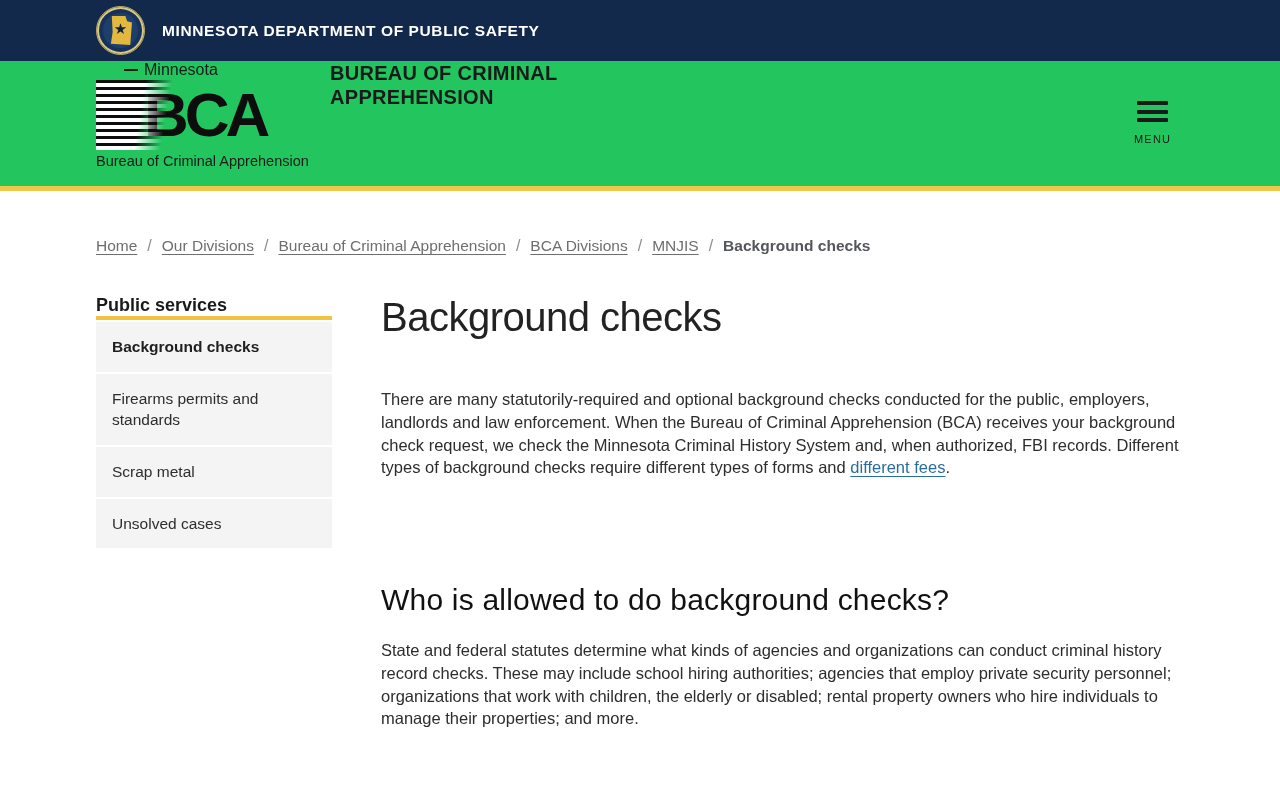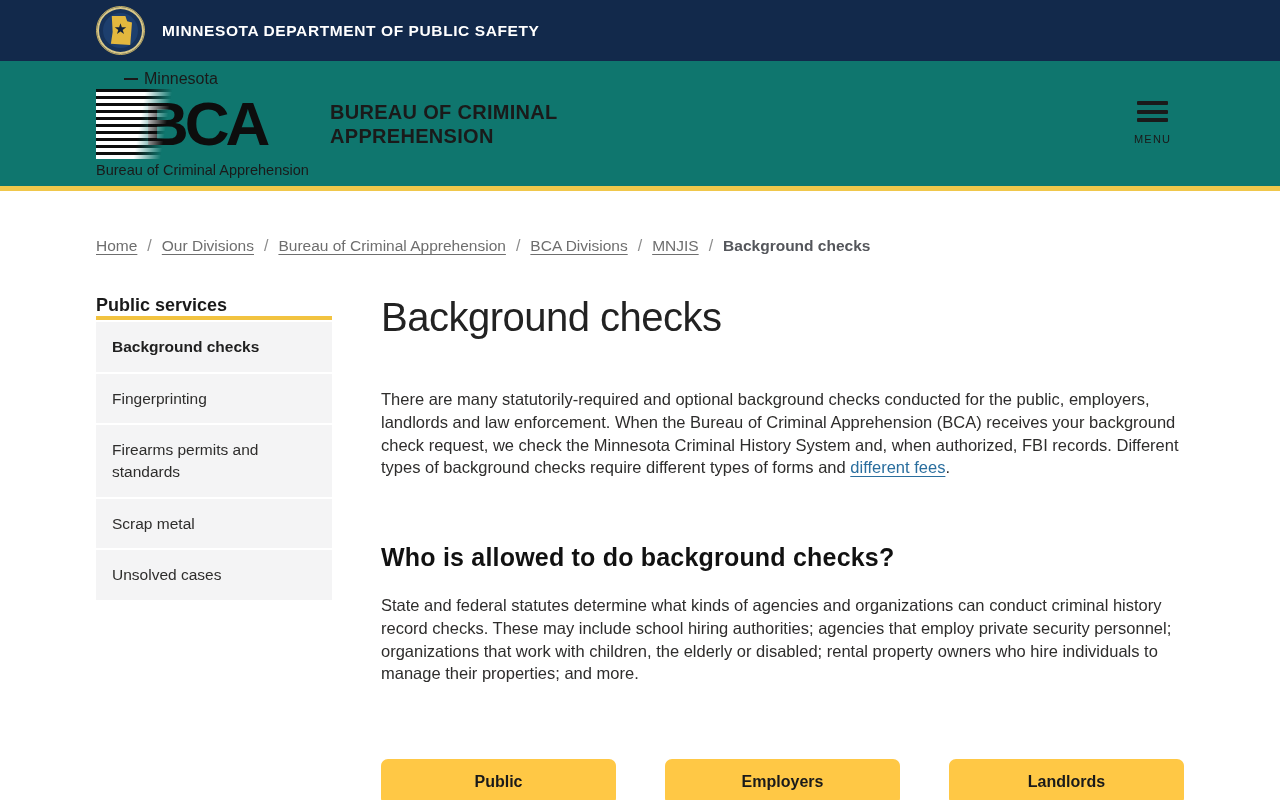--- a/index.html
+++ b/index.html
@@ -48,24 +48,24 @@
   .topbar-title {
     color: #ffffff;
     font-weight: bold;
     font-size: 15.5px;
     letter-spacing: 0.6px;
   }
 
   
   .header {
     height: 125px;
-    background: #0f766e;
+    background: #22c55e;
     position: relative;
     display: flex;
-    align-items: center;
+    align-items: flex-start;
     padding: 0 96px;
   }
   .bca-logo {
     width: 214px;
     flex: none;
     color: #111111;
   }
   .logo-top {
     font-size: 16px;
     color: #1a1a1a;
@@ -212,24 +212,24 @@
     color: #2e2d2c;
     max-width: 805px;
   }
   .body-text a {
     color: #2A6E9E;
     text-decoration: underline;
     text-underline-offset: 3px;
     cursor: pointer;
   }
   .section-heading {
-    font-size: 25px;
-    font-weight: bold;
+    font-size: 30px;
+    font-weight: normal;
     color: #111111;
-    margin-top: 64px;
+    margin-top: 104px;
     margin-bottom: 22px;
     letter-spacing: 0.2px;
   }
   .button-row {
     display: flex;
     gap: 49px;
     margin-top: 74px;
   }
   .gold-btn {
     width: 235px;
@@ -299,21 +299,20 @@
     <span class="crumb-sep">/</span>
     <span class="crumb-current">Background checks</span>
   </nav>
 
   <div class="content-row">
 
     <aside class="sidebar">
       <div class="sidebar-title">Public services</div>
       <div class="sidebar-rule"></div>
       <div class="side-item active">Background checks</div>
-      <div class="side-item">Fingerprinting</div>
       <div class="side-item">Firearms permits and standards</div>
       <div class="side-item">Scrap metal</div>
       <div class="side-item">Unsolved cases</div>
     </aside>
 
     <main class="main">
       <h1 class="page-title">Background checks</h1>
 
       <p class="body-text"><span>There are many statutorily-required and optional background checks conducted for the public, employers, landlords and law enforcement. When the Bureau of Criminal Apprehension (BCA) receives your background check request, we check the Minnesota Criminal History System and, when authorized, FBI records. Different types of background checks require different types of forms and </span><a>different fees</a><span>.</span></p>
 

